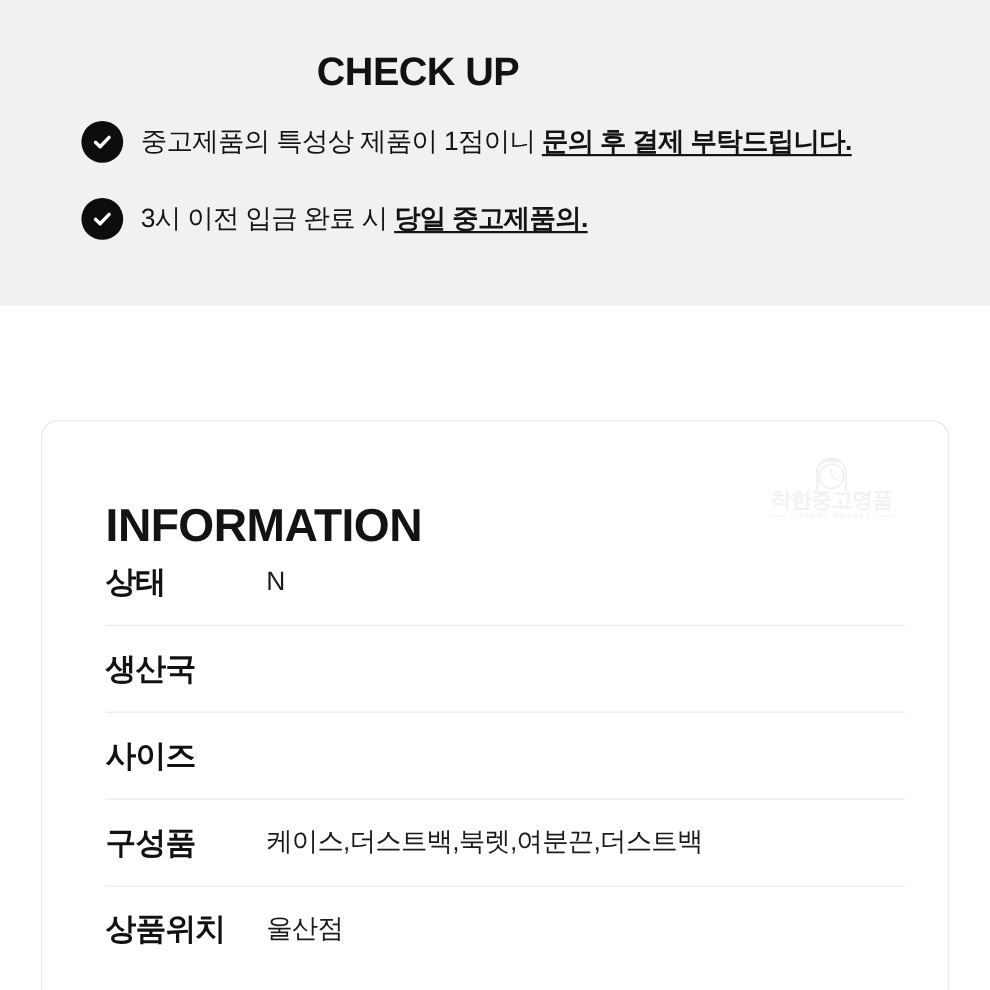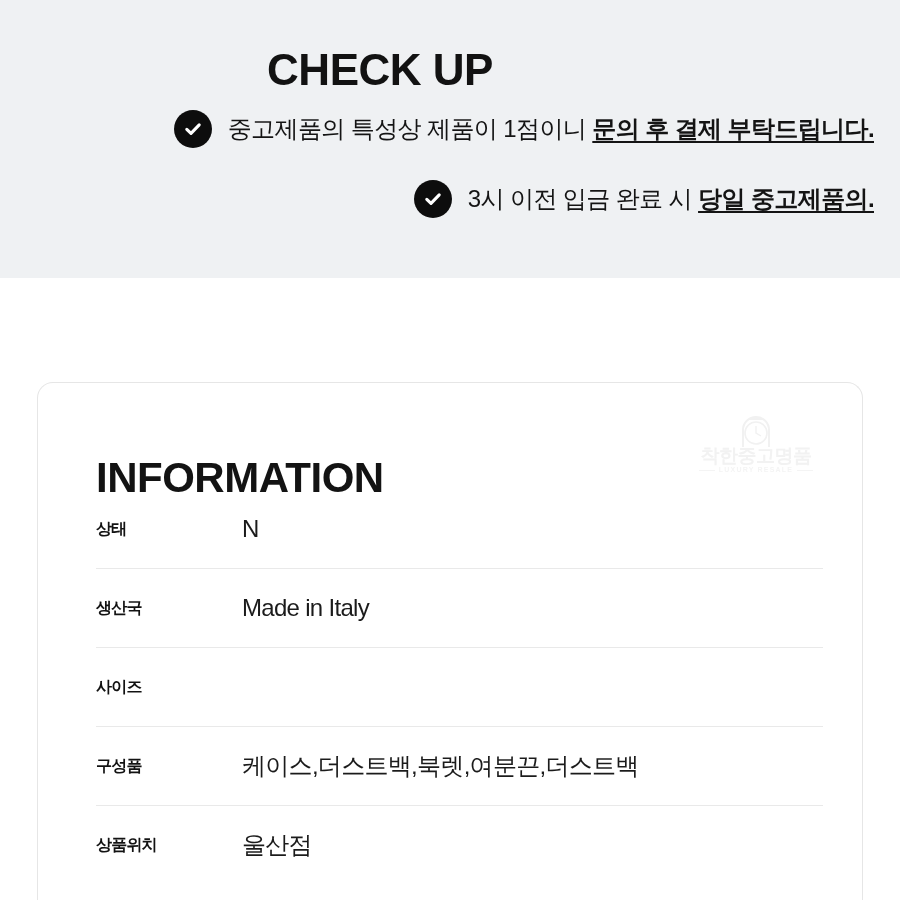--- a/index.html
+++ b/index.html
@@ -33,41 +33,40 @@
     background: #eff1f3;
     box-sizing: border-box;
   }
 
   .checkup-title {
     position: absolute;
     left: 0;
     top: 6px;
     width: 760px;
     text-align: center;
-    font-size: 44px;
+    font-size: 36px;
     font-weight: 700;
     letter-spacing: -0.5px;
     color: #121212;
     line-height: 70px;
     white-space: nowrap;
   }
 
   .checkup-list {
     position: absolute;
     left: 74px;
     top: 106px;
     width: 800px;
   }
 
   .checkup-item {
     display: flex;
     align-items: center;
     height: 46px;
     margin-bottom: 24px;
-    justify-content: flex-end;
   }
 
   .check-icon {
     flex: 0 0 auto;
     width: 38px;
     height: 38px;
     border-radius: 50%;
     background: #0d0d0d;
     display: inline-flex;
     align-items: center;
@@ -196,21 +195,21 @@
     height: 78px;
     border-bottom: 1px solid #e9e9e9;
   }
   .spec-row.last {
     border-bottom: none;
     justify-content: center;
   }
 
   .spec-label {
     flex: 0 0 146px;
-    font-size: 16px;
+    font-size: 28px;
     font-weight: 800;
     color: #121212;
     letter-spacing: -0.8px;
     line-height: 32px;
     white-space: nowrap;
   }
 
   .spec-value {
     flex: 1 1 auto;
     font-size: 24px;
@@ -274,21 +273,20 @@
 
     <div class="spec-table">
 
       <div class="spec-row">
         <div class="spec-label">상태</div>
         <div class="spec-value">N</div>
       </div>
 
       <div class="spec-row">
         <div class="spec-label">생산국</div>
-        <div class="spec-value">Made in Italy</div>
       </div>
 
       <div class="spec-row">
         <div class="spec-label">사이즈</div>
       </div>
 
       <div class="spec-row">
         <div class="spec-label">구성품</div>
         <div class="spec-value">케이스,더스트백,북렛,여분끈,더스트백</div>
       </div>

